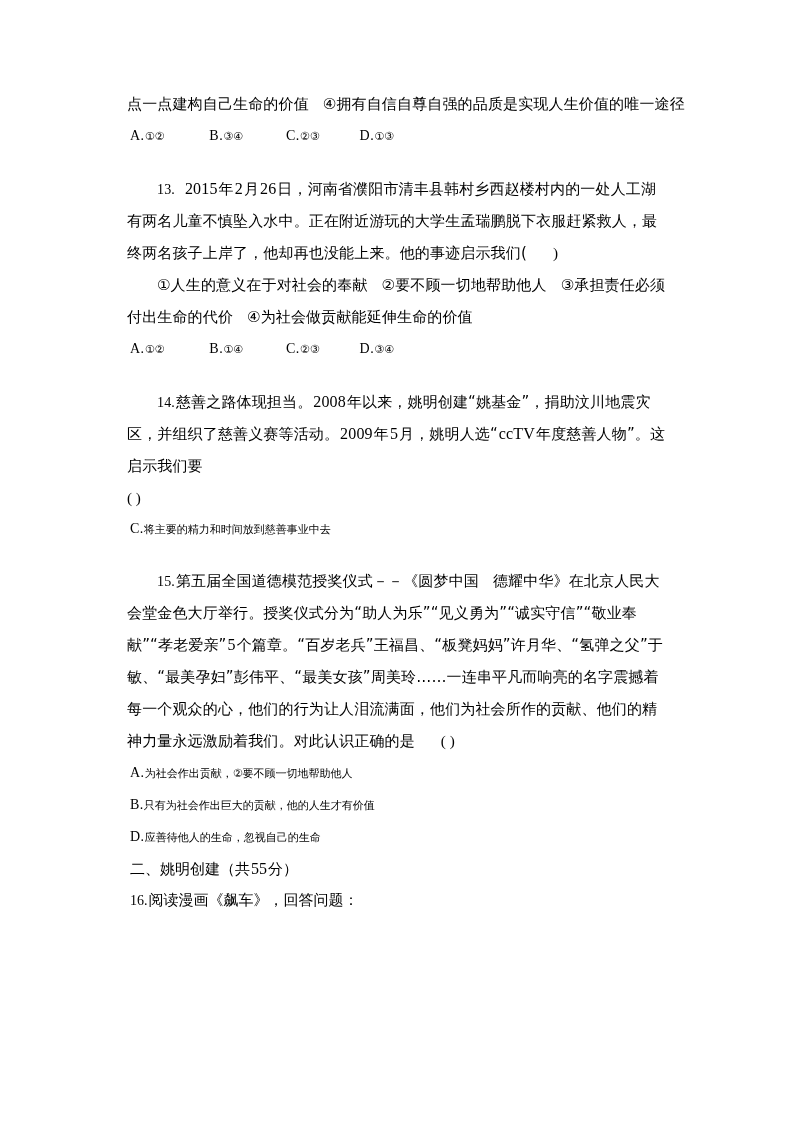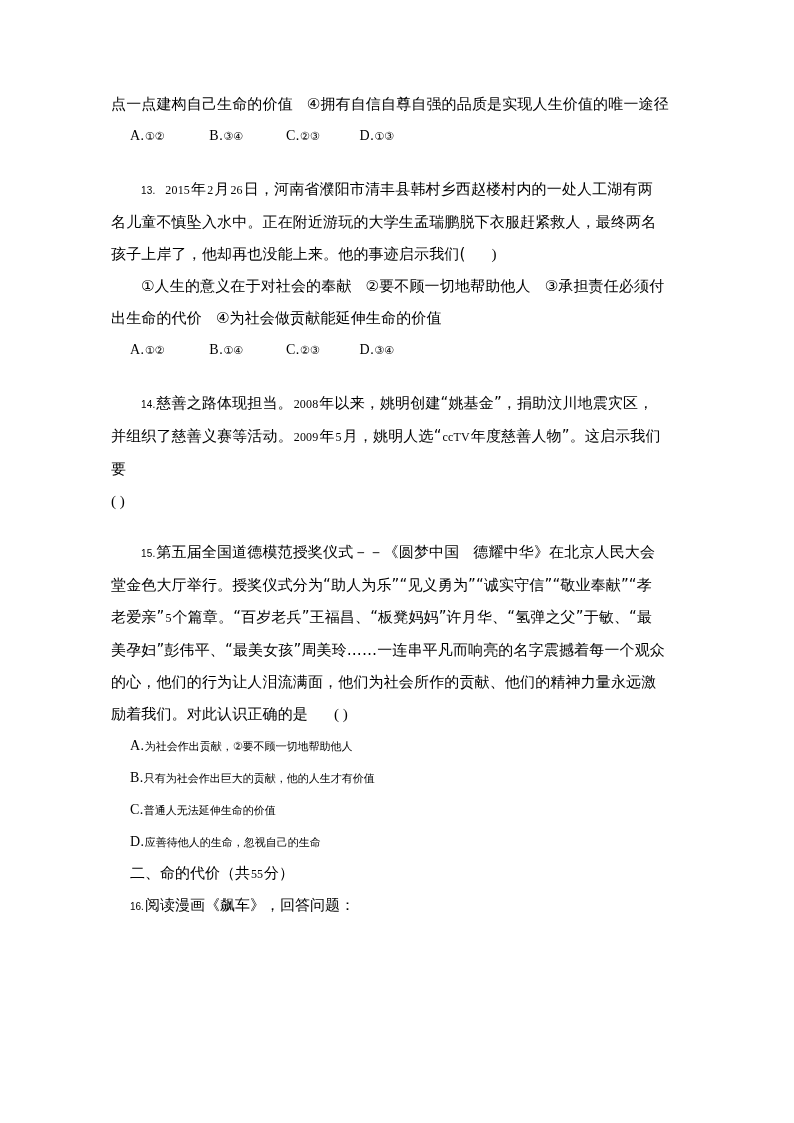--- a/index.html
+++ b/index.html
@@ -34,41 +34,42 @@
     width: 556px;
   }
 
   
   .line {
     font-size: 15.2px;
     line-height: 31px;
     letter-spacing: 0.15px;
     white-space: nowrap;
     text-align: left;
+    margin-left: 16px;
   }
 
   .line.just {
     white-space: normal;
     word-break: break-all;
   }
 
   .indent2 {
     text-indent: 30px;
   }
 
   
   .cn {
     font-family: "DejaVu Sans", "Liberation Sans", sans-serif;
     font-size: 15px;
   }
 
   
   .lat {
     font-family: "Liberation Serif", "DejaVu Serif", serif;
-    font-size: 12px;
+    font-size: 16px;
     padding: 0 1px;
   }
 
   
   .opt-row {
     display: block;
     font-size: 15px;
     line-height: 31px;
     padding-left: 19px;
   }
@@ -91,22 +92,22 @@
 
   
   .opt-stack {
     font-size: 15px;
     line-height: 31px;
     padding-left: 19px;
     white-space: nowrap;
   }
 
   .qnum {
-    font-family: Liberation Sans, sans-serif;
-    font-size: 10px;
+    font-family: Liberation Serif, serif;
+    font-size: 14px;
     padding-right: 1px;
     text-align: right;
   }
 
   .sec-head {
     font-size: 15px;
     line-height: 31px;
     padding-left: 19px;
     white-space: nowrap;
   }
@@ -146,40 +147,40 @@
       <span class="ogroup opt-inline-gap-1"><span class="opt-label">A.</span><span class="opt-text">①②</span></span><span class="ogroup opt-inline-gap-2"><span class="opt-label">B.</span><span class="opt-text">①④</span></span><span class="ogroup opt-inline-gap-3"><span class="opt-label">C.</span><span class="opt-text">②③</span></span><span class="ogroup"><span class="opt-label">D.</span><span class="opt-text">③④</span></span>
     </div>
 
     <div class="line just indent2" style="margin-top:21px;">
       <span class="qnum">14.</span><span class="cn">慈善之路体现担当。</span><span class="lat">2008</span><span class="cn">年以来，姚明创建“姚基金”，捐助汶川地震灾区，并组织了慈善义赛等活动。</span><span class="lat">2009</span><span class="cn">年</span><span class="lat">5</span><span class="cn">月，姚明人选“</span><span class="lat">ccTV</span><span class="cn">年度慈善人物”。这启示我们要</span>
     </div>
     <div class="line">
       <span class="blank-paren">(     )</span>
     </div>
 
+    <div class="opt-stack">
+      <span class="opt-label">C.</span><span class="opt-text">将主要的精力和时间放到慈善事业中去</span>
+    </div>
 
     <div class="line just indent2" style="margin-top:20px;">
       <span class="qnum">15.</span><span class="cn">第五届全国道德模范授奖仪式－－《圆梦中国</span><span class="gapsp"></span><span class="cn">德耀中华》在北京人民大会堂金色大厅举行。授奖仪式分为“助人为乐”“见义勇为”“诚实守信”“敬业奉献”“孝老爱亲”</span><span class="lat">5</span><span class="cn">个篇章。“百岁老兵”王福昌、“板凳妈妈”许月华、“氢弹之父”于敏、“最美孕妇”彭伟平、“最美女孩”周美玲……一连串平凡而响亮的名字震撼着每一个观众的心，他们的行为让人泪流满面，他们为社会所作的贡献、他们的精神力量永远激励着我们。对此认识正确的是</span><span class="gapsp-lg"></span><span class="blank-paren">(     )</span>
     </div>
 
     <div class="opt-stack">
       <span class="opt-label">A.</span><span class="opt-text">为社会作出贡献，②要不顾一切地帮助他人</span>
     </div>
     <div class="opt-stack">
       <span class="opt-label">B.</span><span class="opt-text">只有为社会作出巨大的贡献，他的人生才有价值</span>
     </div>
     <div class="opt-stack">
-      <span class="opt-label">C.</span><span class="opt-text">普通人无法延伸生命的价值</span>
-    </div>
-    <div class="opt-stack">
       <span class="opt-label">D.</span><span class="opt-text">应善待他人的生命，忽视自己的生命</span>
     </div>
 
     <div class="sec-head">
-      <span class="cn">二、命的代价（共</span><span class="lat">55</span><span class="cn">分）</span>
+      <span class="cn">二、姚明创建（共</span><span class="lat">55</span><span class="cn">分）</span>
     </div>
 
     <div class="sec-head">
       <span class="qnum">16.</span><span class="cn">阅读漫画《飙车》，回答问题：</span>
     </div>
 
   </div>
 </div>
 
 </body></html>

